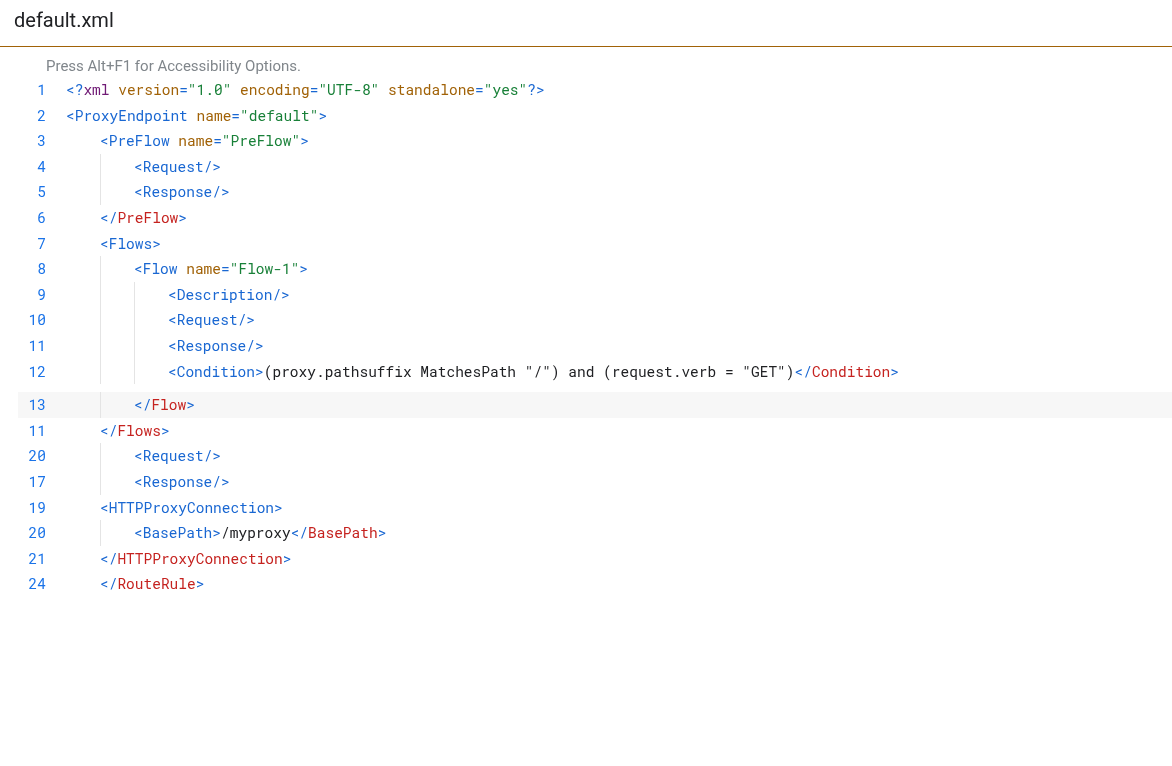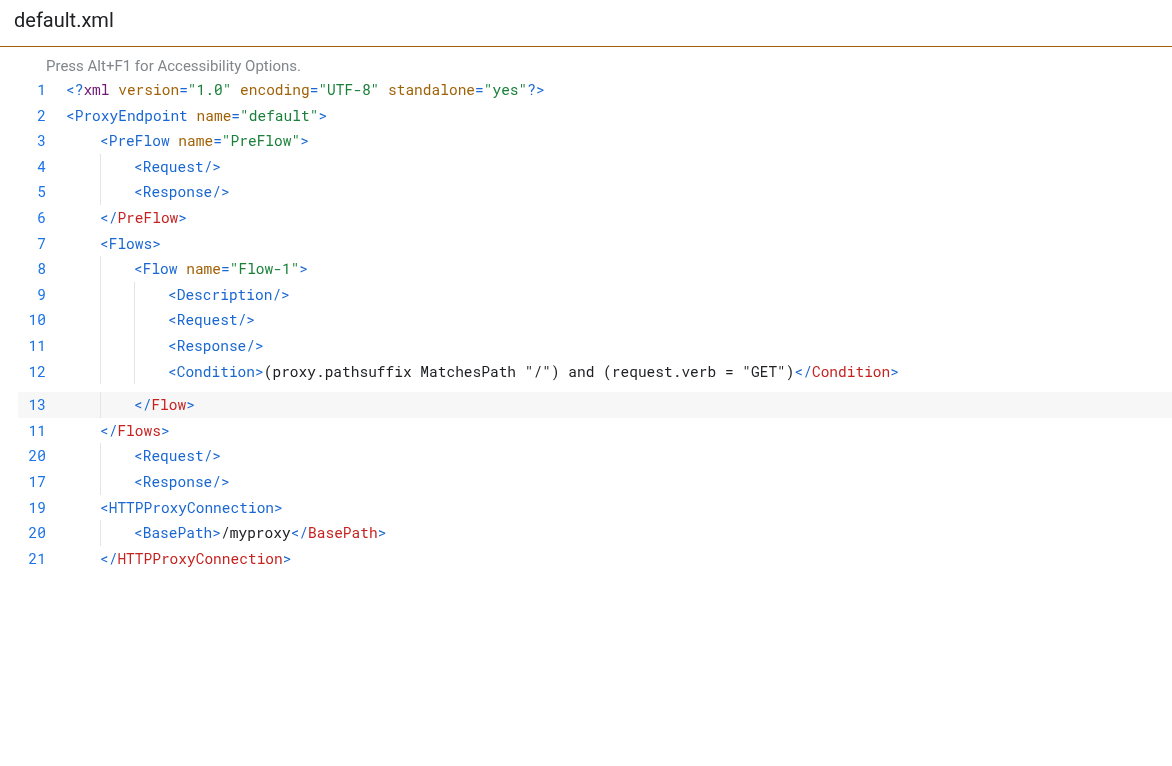--- a/index.html
+++ b/index.html
@@ -47,14 +47,15 @@
       <div class="code-line"><span class="ln">10</span><span class="code"><span class="indent"></span><span class="indent"></span><span class="indent"></span><span class="tk-br">&lt;</span><span class="tk-tag">Request</span><span class="tk-br">/&gt;</span></span></div>
       <div class="code-line"><span class="ln">11</span><span class="code"><span class="indent"></span><span class="indent"></span><span class="indent"></span><span class="tk-br">&lt;</span><span class="tk-tag">Response</span><span class="tk-br">/&gt;</span></span></div>
       <div class="code-line"><span class="ln">12</span><span class="code"><span class="indent"></span><span class="indent"></span><span class="indent"></span><span class="tk-br">&lt;</span><span class="tk-tag">Condition</span><span class="tk-br">&gt;</span><span class="tk-txt">(proxy.pathsuffix MatchesPath "/") and (request.verb = "GET")</span><span class="tk-br">&lt;/</span><span class="tk-close">Condition</span><span class="tk-br">&gt;</span></span></div>
       <div class="code-line active"><span class="ln">13</span><span class="code"><span class="indent"></span><span class="indent"></span><span class="tk-br">&lt;/</span><span class="tk-close">Flow</span><span class="tk-br">&gt;</span></span></div>
       <div class="code-line"><span class="ln">11</span><span class="code"><span class="indent"></span><span class="tk-br">&lt;/</span><span class="tk-close">Flows</span><span class="tk-br">&gt;</span></span></div>
       <div class="code-line"><span class="ln">20</span><span class="code"><span class="indent"></span><span class="indent"></span><span class="tk-br">&lt;</span><span class="tk-tag">Request</span><span class="tk-br">/&gt;</span></span></div>
       <div class="code-line"><span class="ln">17</span><span class="code"><span class="indent"></span><span class="indent"></span><span class="tk-br">&lt;</span><span class="tk-tag">Response</span><span class="tk-br">/&gt;</span></span></div>
       <div class="code-line"><span class="ln">19</span><span class="code"><span class="indent"></span><span class="tk-br">&lt;</span><span class="tk-tag">HTTPProxyConnection</span><span class="tk-br">&gt;</span></span></div>
       <div class="code-line"><span class="ln">20</span><span class="code"><span class="indent"></span><span class="indent"></span><span class="tk-br">&lt;</span><span class="tk-tag">BasePath</span><span class="tk-br">&gt;</span><span class="tk-txt">/myproxy</span><span class="tk-br">&lt;/</span><span class="tk-close">BasePath</span><span class="tk-br">&gt;</span></span></div>
       <div class="code-line"><span class="ln">21</span><span class="code"><span class="indent"></span><span class="tk-br">&lt;/</span><span class="tk-close">HTTPProxyConnection</span><span class="tk-br">&gt;</span></span></div>
+      <div class="code-line"><span class="ln">24</span><span class="code"><span class="indent"></span><span class="tk-br">&lt;/</span><span class="tk-close">RouteRule</span><span class="tk-br">&gt;</span></span></div>
     </div>
 </div>
 
 </body></html>

